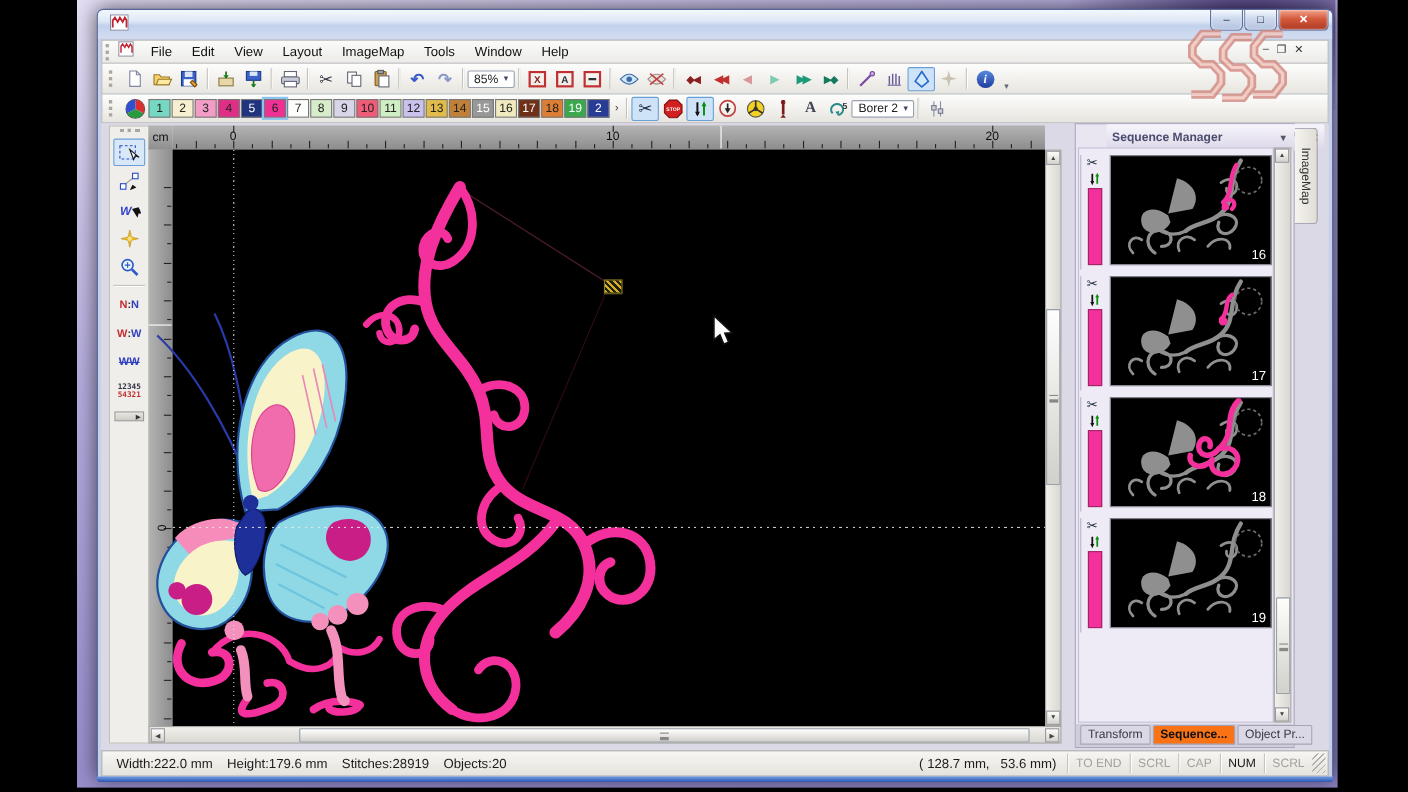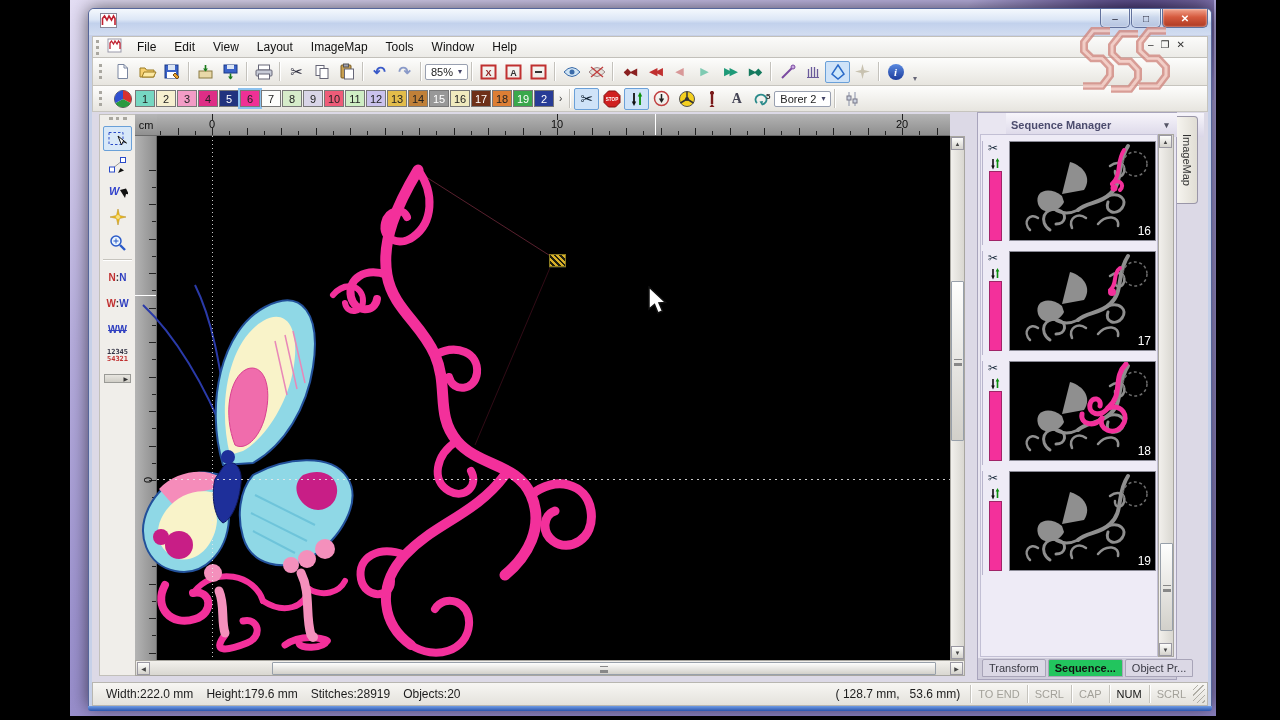--- a/index.html
+++ b/index.html
@@ -112,21 +112,21 @@
   .seq-rail{width:26px;position:relative;border-left:1px solid #b8b4cc;}
   .seq-rail .r-scissors{position:absolute;left:5px;top:0px;font-size:12px;color:#123;}
   .seq-rail .r-needle{position:absolute;left:7px;top:15px;}
   .seq-bar{position:absolute;left:6px;top:30px;width:13px;height:70px;border:1px solid #a02468;box-sizing:border-box;}
   .seq-thumb{width:148px;height:100px;background:#000;border:1px solid #8a8a96;box-sizing:border-box;position:relative;}
   .seq-num{position:absolute;right:4px;bottom:2px;color:#fff;font-size:12px;}
   #seq-scroll{left:1158px;top:134px;width:16px;height:523px;background:linear-gradient(to right,#f2f0ec,#d9d7d1);}
   #seq-tabs{position:absolute;left:978px;top:658px;width:198px;height:21px;background:#cfccdb;
     display:flex;gap:2px;align-items:flex-start;padding:1px 0 0 4px;box-sizing:border-box;}
   .seq-tab{padding:2px 6px;font-size:11px;background:#dbd8e5;border:1px solid #a8a4b8;border-radius:2px 2px 0 0;color:#3a3a44;white-space:nowrap;}
-  .seq-tab.active{background:#22c55e;font-weight:bold;color:#111;}
+  .seq-tab.active{background:#f97316;font-weight:bold;color:#111;}
   #imagemap-tab{position:absolute;left:1177px;top:116px;width:21px;height:88px;box-sizing:border-box;
     background:linear-gradient(to right,#f6f4ef,#e0ddd4);border:1px solid #9a96a8;border-left:none;
     border-radius:0 4px 4px 0;writing-mode:vertical-rl;font-size:11px;color:#333;
     display:flex;align-items:center;justify-content:center;}
   
   #statusbar{position:absolute;left:92px;top:682px;width:1116px;height:24px;box-sizing:border-box;
     background:linear-gradient(#f7f6f3,#e4e2dc);border:1px solid #b8b6b0;display:flex;align-items:center;
     font-size:12px;color:#1c1c1c;}
   .sb-field{margin-left:13px;white-space:pre;}
   #sb-spacer{flex:1;}

